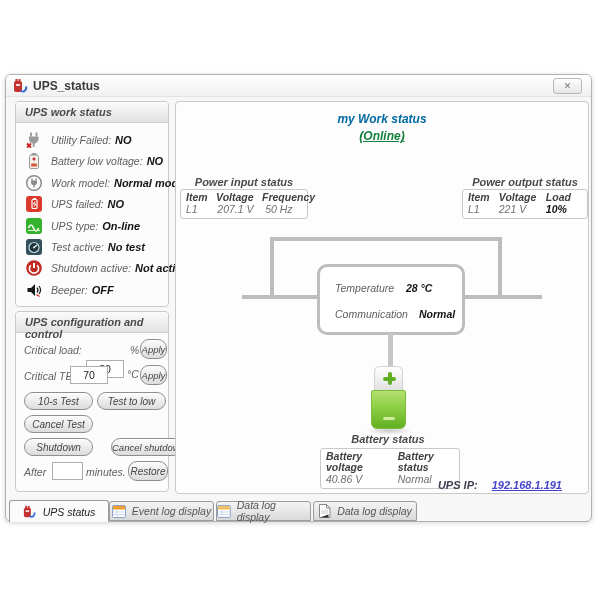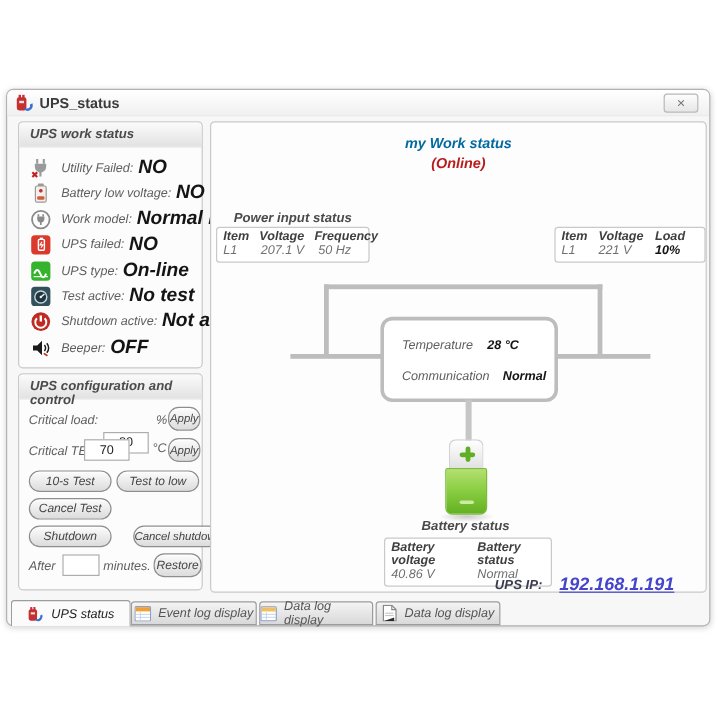--- a/index.html
+++ b/index.html
@@ -26,21 +26,21 @@
     font-size:11px; font-weight:bold; font-style:italic; color:#4a4a4a;
     padding:4px 0 0 9px; }
   #group-status { left:9px; top:26px; width:154px; height:206px; }
   #group-config { left:9px; top:236px; width:154px; height:181px; }
 
   
   .status-list { padding:8px 0 0 9px; }
   .status-row { display:flex; align-items:center; height:18px; margin-bottom:3.4px; }
   .status-row svg { flex:0 0 18px; }
   .s-label { font-size:10.5px; font-style:italic; color:#5f5f5f; margin-left:8px; white-space:nowrap; }
-  .s-value { font-size:16px; font-style:italic; font-weight:bold; color:#141414; margin-left:4px; white-space:nowrap; }
+  .s-value { font-size:11px; font-style:italic; font-weight:bold; color:#141414; margin-left:4px; white-space:nowrap; }
 
   
   .cfg-body { position:relative; height:159px; font-size:10.5px; }
   .cfg-label { position:absolute; font-style:italic; color:#5f5f5f; }
   .cfg-input { position:absolute; border:1px solid #adadad; background:#fff; font-size:10.5px;
     font-family:"Liberation Sans",sans-serif; text-align:center; color:#222; }
   .btn { position:absolute; border:1px solid #8e8e8e; border-radius:9px;
     background:linear-gradient(#fcfcfc,#dcdcdc); box-shadow:inset 0 1px 0 #fff;
     font-size:10px; font-style:italic; color:#444; text-align:center; cursor:default;
     font-family:"Liberation Sans",sans-serif; white-space:nowrap; overflow:hidden; }
@@ -84,21 +84,21 @@
     border-radius:2px 2px 6px 6px; }
   .bat-minus { position:absolute; left:11px; top:26px; width:12px; height:3px;
     background:#cdeb9e; border-radius:2px; }
   .bat-shadow { position:absolute; left:190px; top:324px; width:46px; height:9px;
     background:radial-gradient(ellipse at center, rgba(0,0,0,.20), rgba(0,0,0,0) 70%); }
   .battery-title { position:absolute; left:132px; top:331px; width:160px; text-align:center;
     font-size:11px; font-weight:bold; font-style:italic; color:#4a4a4a; }
 
   .ip-row { position:absolute; right:26px; top:377px; display:flex; align-items:center;margin-left:40px; }
   .ip-label { font-size:11px; font-weight:bold; font-style:italic; color:#3c3c50; margin-right:14px; }
-  .ip-link { font-size:15px; font-weight:bold; font-style:italic; text-decoration:underline; cursor:pointer; }
+  .ip-link { font-size:11px; font-weight:bold; font-style:italic; text-decoration:underline; cursor:pointer; }
 
   
   .tab { position:absolute; display:flex; align-items:center; justify-content:center;
     font-size:10.5px; font-style:italic; color:#555; cursor:default; }
   .tab svg { margin-right:6px; }
   .tab.inactive { top:426px; height:20px; background:linear-gradient(#f4f4f4,#d9d9d9);
     border:1px solid #9c9c9c; border-radius:3px 3px 0 0; }
   .tab.active { left:3px; top:425px; width:100px; height:22px; background:#fbfbfb;
     border:1px solid #9c9c9c; border-bottom:none; border-radius:3px 3px 0 0;
     color:#222; z-index:2; }
@@ -240,36 +240,37 @@
 
         <span class="cfg-label" style="left:8px; top:133px;">After</span>
         <input class="cfg-input" style="left: 36px; top: 129px; width: 31px; height: 18px;" value="">
         <span class="cfg-label" style="left:70px; top:133px;">minutes.</span>
         <button class="btn" style="left:112px; top:128px; width:40px; height:20px;">Restore</button>
       </div>
     </div>
 
     <div class="group" id="main-panel">
       <div class="main-title">my Work status</div>
-      <div class="online-text" style="color:#b91c1c;">(Online)</div>
+      <div class="online-text" style="color:#15803d;text-decoration:underline;">(Online)</div>
 
       <div class="mt-title" style="left:4px; top:74px; width:128px;">Power input status</div>
       <div class="mini-table" style="left:4px; top:87px; width:128px;">
         <div class="mt-row hdr">
           <span class="c1">Item</span>
           <span class="c2">Voltage</span>
           <span class="c3">Frequency</span>
         </div>
         <div class="mt-row dat">
           <span class="c1">L1</span>
           <span class="c2">207.1 V</span>
           <span class="c3">50 Hz</span>
         </div>
       </div>
 
+      <div class="mt-title" style="left:286px; top:74px; width:126px;">Power output status</div>
       <div class="mini-table" style="left:286px; top:87px; width:126px;">
         <div class="mt-row hdr">
           <span class="c1">Item</span>
           <span class="c2">Voltage</span>
           <span class="c3">Load</span>
         </div>
         <div class="mt-row dat">
           <span class="c1">L1</span>
           <span class="c2">221 V</span>
           <span class="c3 strong-cell">10%</span>

